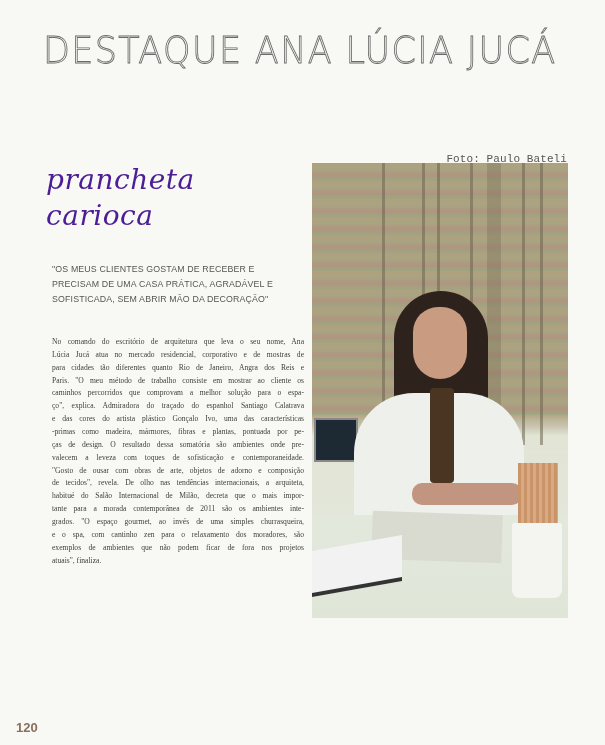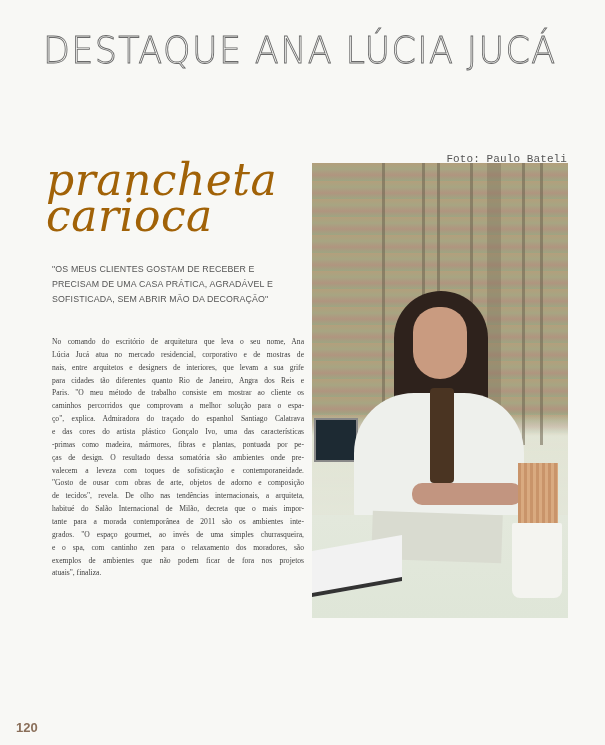--- a/index.html
+++ b/index.html
@@ -18,21 +18,21 @@
       white-space: nowrap; line-height: 40px;
       transform: scaleX(0.92); transform-origin: left top;
     }
     .photo-credit {
       position: absolute; right: 38px; top: 153px;
       font-size: 11px; color: #555; letter-spacing: 0.1px; font-family: Liberation Mono, monospace;
     }
     .headline {
       position: absolute; left: 46px; top: 162px;
       font-family: "DejaVu Serif", serif; font-style: italic;
-      font-size: 44px; line-height: 36px; color: #a16207;
+      font-size: 28px; line-height: 36px; color: #4c1d95;
       letter-spacing: 0.5px;
     }
     .headline span { display: block; }
     .pull-quote {
       position: absolute; left: 52px; top: 262px; width: 250px;
       font-size: 8.8px; line-height: 15px; color: #555;
       text-transform: uppercase; letter-spacing: 0.15px;
     }
     .pull-quote span { display: block; white-space: nowrap; }
     .body-text {
@@ -114,21 +114,20 @@
 
 <div class="pull-quote">
   <span>"OS MEUS CLIENTES GOSTAM DE RECEBER E</span>
   <span>PRECISAM DE UMA CASA PRÁTICA, AGRADÁVEL E</span>
   <span>SOFISTICADA, SEM ABRIR MÃO DA DECORAÇÃO"</span>
 </div>
 
 <div class="body-text">
   <span>No comando do escritório de arquitetura que leva o seu nome, Ana</span>
   <span>Lúcia Jucá atua no mercado residencial, corporativo e de mostras de</span>
-  <span>nais, entre arquitetos e designers de interiores, que levam a sua grife</span>
   <span>para cidades tão diferentes quanto Rio de Janeiro, Angra dos Reis e</span>
   <span>Paris. "O meu método de trabalho consiste em mostrar ao cliente os</span>
   <span>caminhos percorridos que comprovam a melhor solução para o espa-</span>
   <span>ço", explica. Admiradora do traçado do espanhol Santiago Calatrava</span>
   <span>e das cores do artista plástico Gonçalo Ivo, uma das características</span>
   <span>-primas como madeira, mármores, fibras e plantas, pontuada por pe-</span>
   <span>ças de design. O resultado dessa somatória são ambientes onde pre-</span>
   <span>valecem a leveza com toques de sofisticação e contemporaneidade.</span>
   <span>"Gosto de ousar com obras de arte, objetos de adorno e composição</span>
   <span>de tecidos", revela. De olho nas tendências internacionais, a arquiteta,</span>

